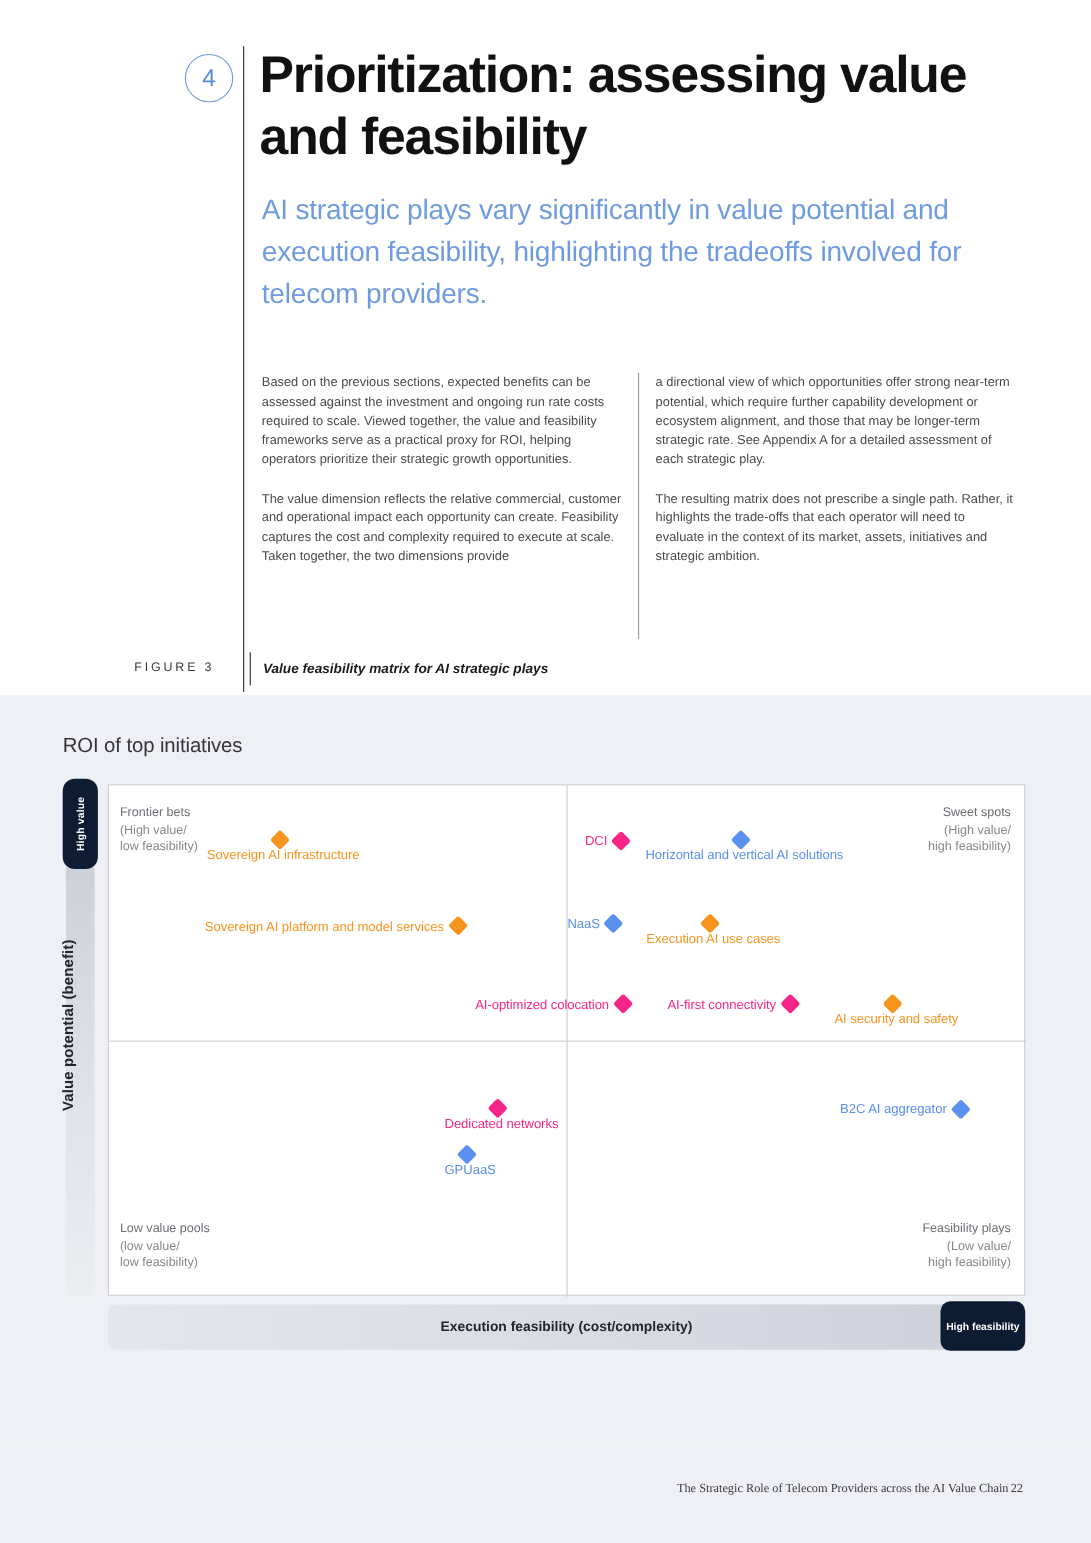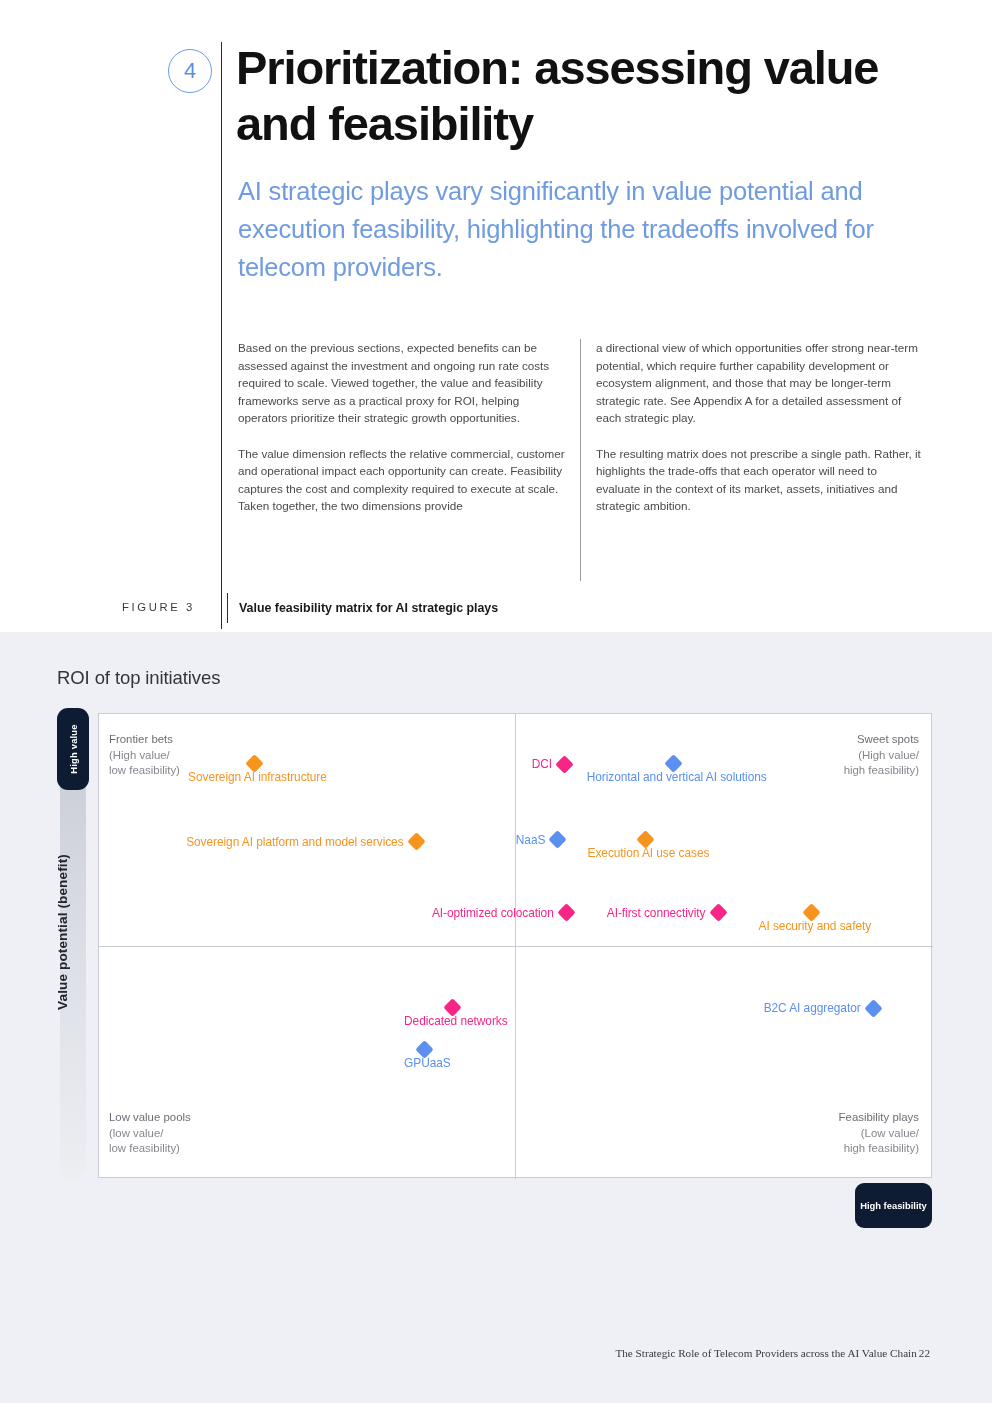--- a/index.html
+++ b/index.html
@@ -93,20 +93,21 @@
     left: 227px; top: 593px;
     width: 1px; height: 30px;
     background: #2b2b2b;
   }
   #figure-title {
     position: absolute;
     left: 239px; top: 601px;
     font-size: 12.4px;
     font-weight: 700;
     color: #1a1a1a;
+    font-style: italic;
   }
 
   
   #figure-panel {
     position: absolute;
     left: 0; top: 632px;
     width: 992px; height: 684px;
     background: #eef0f5;
   }
 
@@ -387,20 +388,23 @@
           <span class="dia" style="background: rgb(91, 143, 240);"></span>
           <span style="color: rgb(91, 143, 240);">B2C AI aggregator</span>
         </div>
         <div class="point right-label" style="top: 328.66px; left: 305.082px;">
           <span class="dia" style="background: rgb(91, 143, 240);"></span>
           <span style="color: rgb(91, 143, 240);">GPUaaS</span>
         </div>
       </div>
   </div>
 
+  <div id="x-rail">
+    <div id="x-axis-title">Execution feasibility (cost/complexity)</div>
+  </div>
   <div id="x-pill">
     <span>High feasibility</span>
   </div>
 
 </div>
 
 <div id="footer">
   <div id="footer-inner">
     <span>The Strategic Role of Telecom Providers across the AI Value Chain</span>
     <span id="page-num">22</span>

